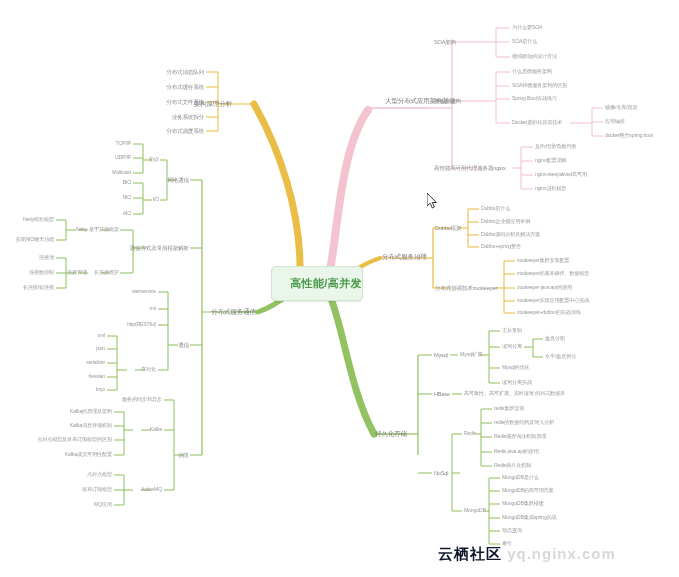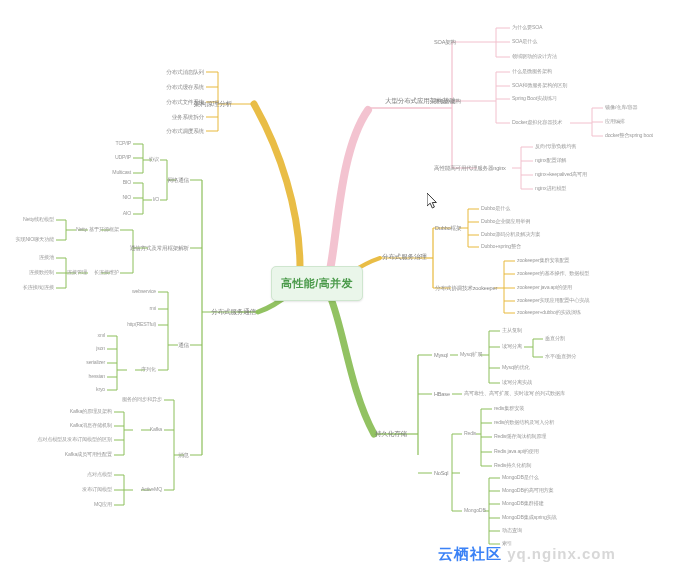--- a/index.html
+++ b/index.html
@@ -53,21 +53,21 @@
     left: 271px;
     top: 266px;
     width: 90px;
     height: 33px;
     background: #eaf6ea;
     border: 1px solid #cfe6cf;
     border-radius: 5px;
     box-shadow: 0 1px 2px rgba(0,0,0,0.10);
     display: flex;
     align-items: center;
-    justify-content: center;
+    justify-content: flex-end;
   }
   #root span {
     font-size: 11px;
     color: #4a9a4a;
     font-weight: bold;
     letter-spacing: 0.4px;
   }
   #cursor {
     position: absolute;
     left: 427px;
@@ -78,21 +78,21 @@
   }
   #watermark {
     position: absolute;
     left: 438px;
     top: 545px;
     font-size: 15px;
     color: #cfcfcf;
     letter-spacing: 1px;
     font-weight: bold;
   }
-  #watermark .cn { color: #3b82f6; }
+  #watermark .cn { color: #0f172a; }
   #watermark .en { color: #d8d8d8; }
 </style>
 </head>
 <body>
 
 <div id="canvas">
 
   <svg id="edges" viewBox="0 0 679 577">
 
     <path d="M330,270 C338,230 340,150 368,110" stroke="#f2c0cd" stroke-width="8" fill="none" stroke-linecap="round" opacity="0.95"></path>

